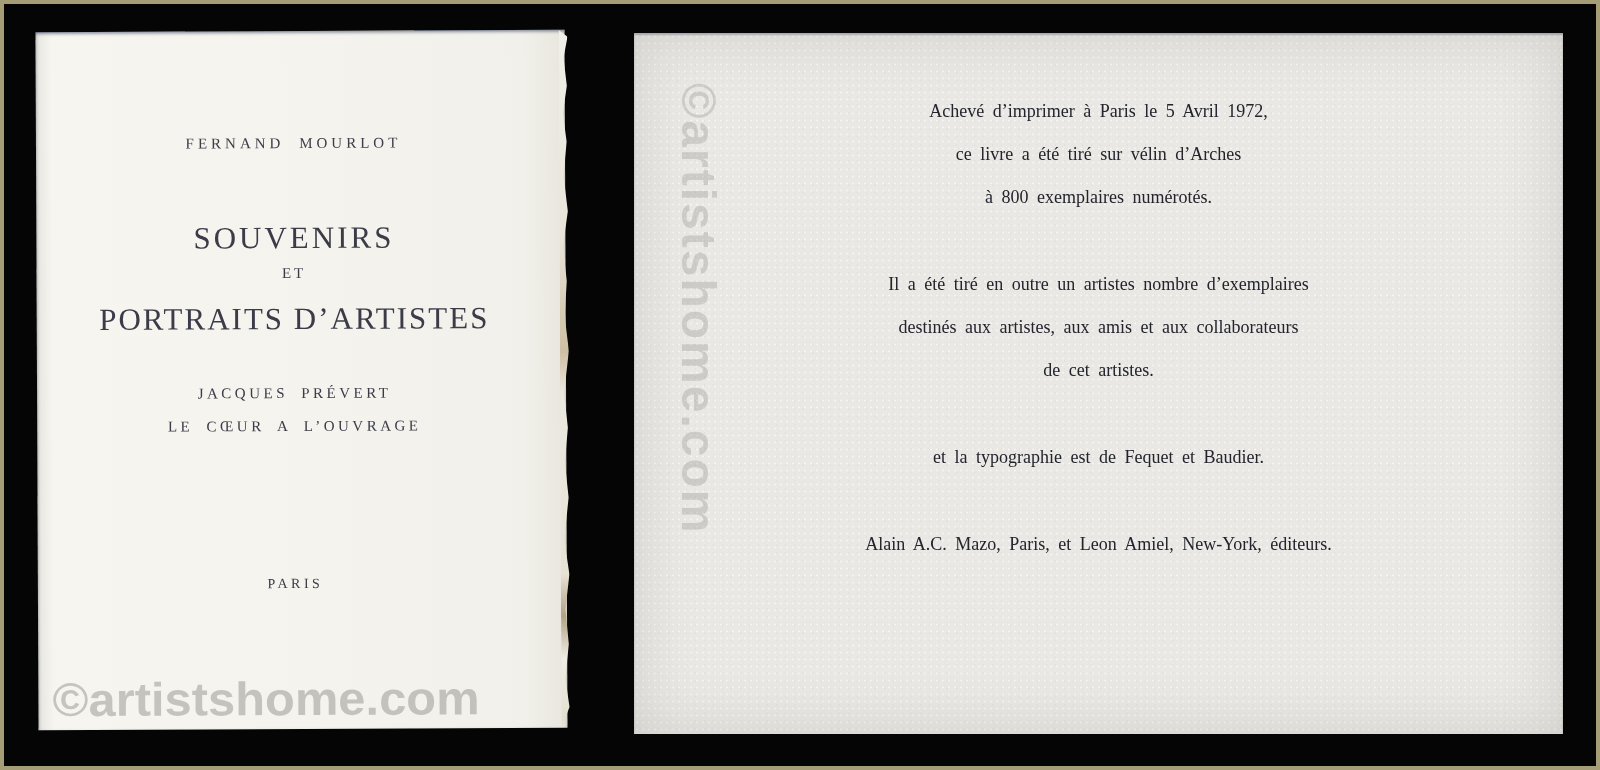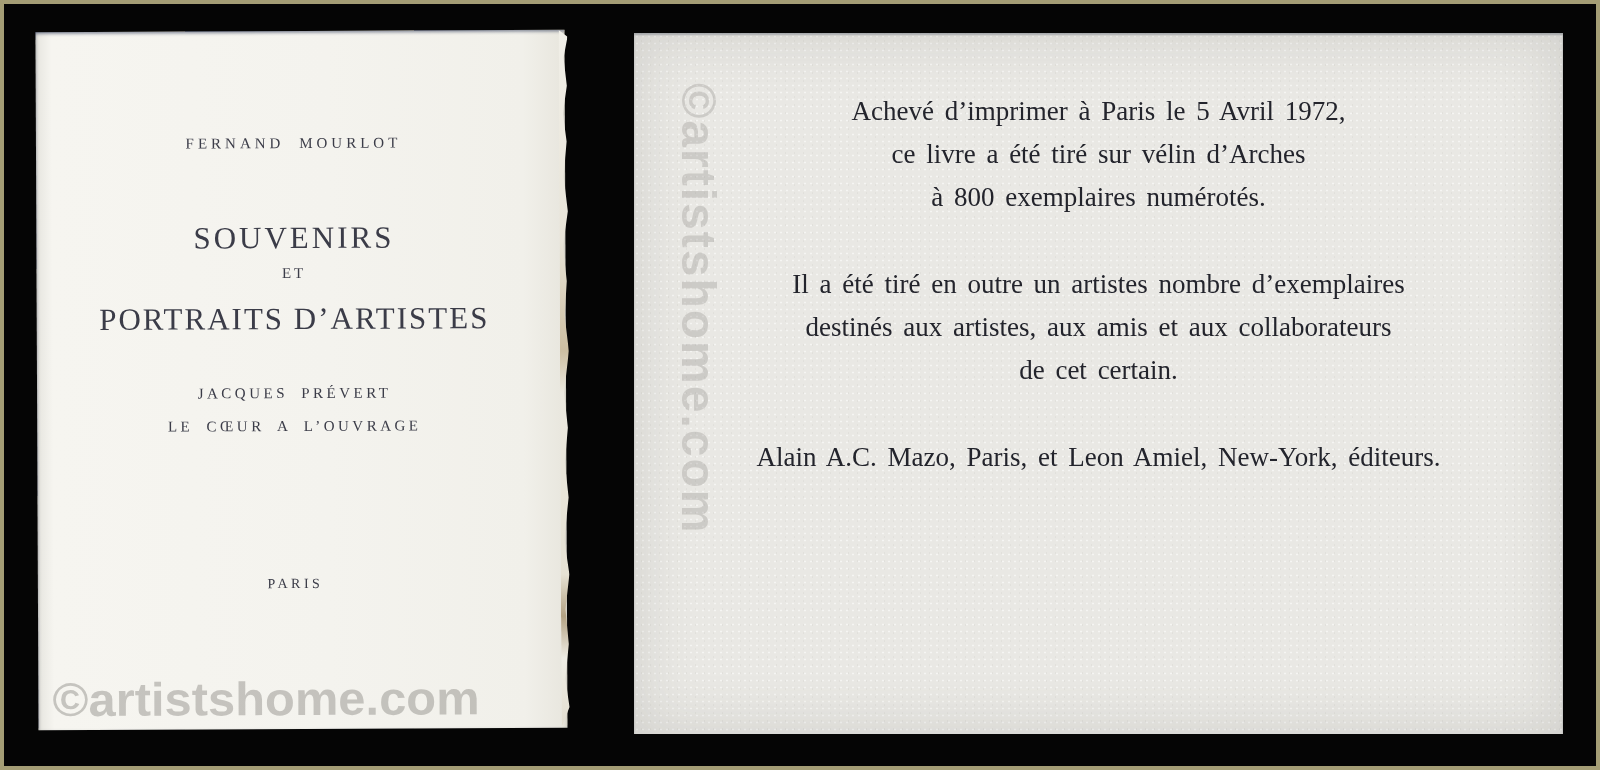--- a/index.html
+++ b/index.html
@@ -44,21 +44,21 @@
     background-image:
       radial-gradient(rgba(255,255,255,.55) 0.6px, transparent 1.1px),
       radial-gradient(rgba(120,120,115,.07) 0.6px, transparent 1.1px);
     background-size:6px 7px,9px 8px;
     background-position:0 0,3px 4px;
     box-shadow:inset 0 0 60px rgba(90,90,85,.18), inset 0 2px 2px rgba(120,125,135,.5);
   }
   .colophon-text{
     position:absolute;left:0;right:0;top:0;bottom:0;
     padding-top:57px;text-align:center;
-    color:#23242c;font-size:27px;line-height:43px;word-spacing:4px;
+    color:#23242c;font-size:18px;line-height:43px;word-spacing:4px;
   }
   .colophon-text p{margin:0 0 44px 0;}
   .col-line{display:block;white-space:nowrap;}
   .wm-vertical{
     position:absolute;left:92px;top:50px;width:580px;height:58px;
     transform-origin:top left;transform:rotate(90deg);
     font-family:"Liberation Sans",sans-serif;font-weight:bold;
     font-size:48px;letter-spacing:2px;color:rgba(122,121,117,.26);
     white-space:nowrap;
   }
@@ -84,23 +84,24 @@
     <span class="wm-vertical">©artistshome.com</span>
     <div class="colophon-text">
       <p>
         <span class="col-line">Achevé d’imprimer à Paris le 5 Avril 1972,</span>
         <span class="col-line">ce livre a été tiré sur vélin d’Arches</span>
         <span class="col-line">à 800 exemplaires numérotés.</span>
       </p>
       <p>
         <span class="col-line">Il a été tiré en outre un artistes nombre d’exemplaires</span>
         <span class="col-line">destinés aux artistes, aux amis et aux collaborateurs</span>
-        <span class="col-line">de cet certain.</span>
+        <span class="col-line">de cet artistes.</span>
       </p>
       <p>
+        <span class="col-line">et la typographie est de Fequet et Baudier.</span>
       </p>
       <p>
         <span class="col-line">Alain A.C. Mazo, Paris, et Leon Amiel, New-York, éditeurs.</span>
       </p>
     </div>
   </div>
 
 </div>
 
 </body></html>

